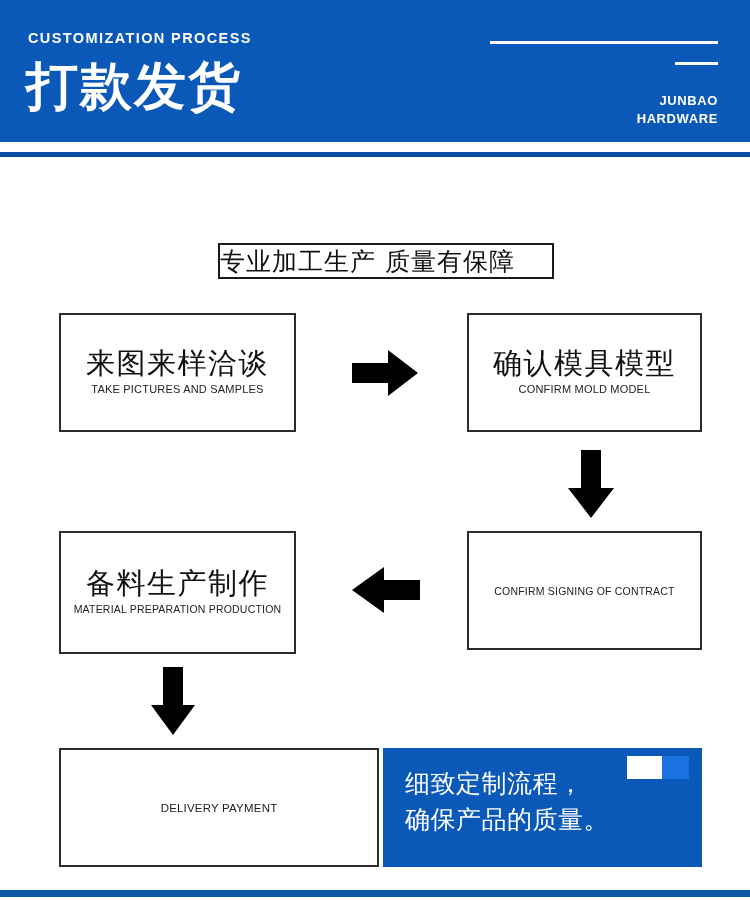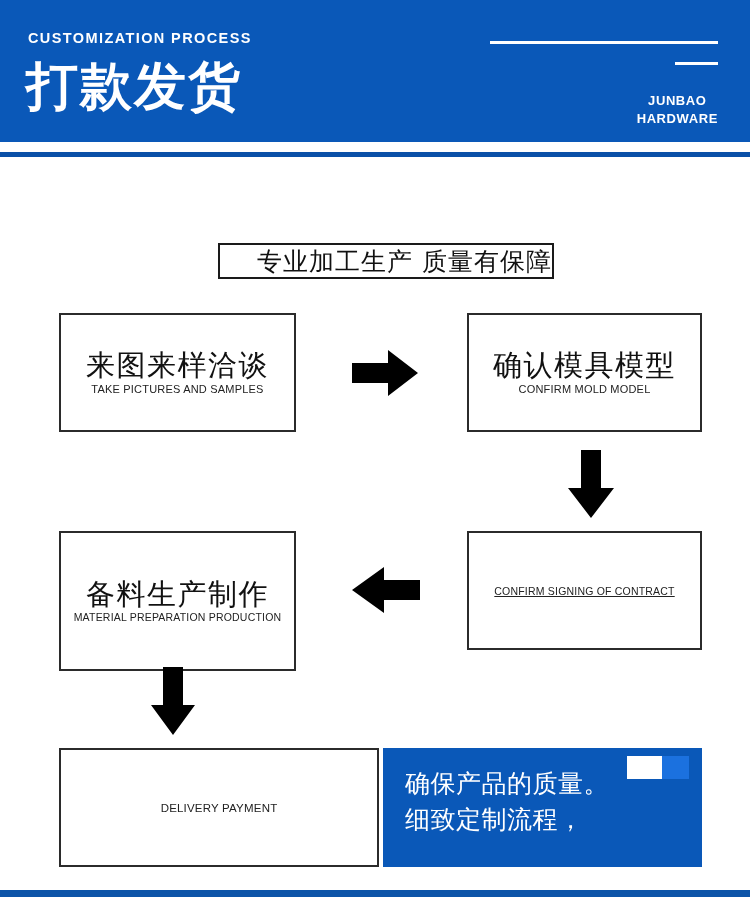--- a/index.html
+++ b/index.html
@@ -72,36 +72,36 @@
   }
   .header-brand {
     position: absolute;
     right: 32px;
     top: 92px;
     color: #ffffff;
     font-size: 13px;
     font-weight: bold;
     letter-spacing: 0.6px;
     line-height: 1.35;
-    text-align: center;
+    text-align: right;
     white-space: nowrap;
   }
 
   
   .banner {
     position: absolute;
     left: 218px;
     top: 243px;
     width: 336px;
     height: 36px;
     border: 2px solid #1a1a1a;
     box-sizing: border-box;
     display: flex;
     align-items: center;
-    justify-content: flex-end;
+    justify-content: flex-start;
     background: #ffffff;
   }
   .banner-text {
     font-size: 25px;
     color: #111111;
     letter-spacing: 1px;
     white-space: nowrap;
     font-family: "DejaVu Sans", "Liberation Sans", sans-serif;
   }
 
@@ -115,38 +115,38 @@
     flex-direction: column;
     align-items: center;
     justify-content: center;
   }
   .pbox .cn {
     font-size: 29px;
     color: #111111;
     letter-spacing: 1.5px;
     white-space: nowrap;
     line-height: 1.1;
-    font-family: Liberation Serif, serif;
+    font-family: Liberation Mono, monospace;
   }
   .pbox .en {
     margin-top: 1px;
     font-size: 11px;
     color: #222222;
     letter-spacing: 0.2px;
     white-space: nowrap;
     font-weight: normal;
   }
 
   #box-1 { left: 59px;  top: 313px; width: 237px; height: 119px; }
   #box-2 { left: 467px; top: 313px; width: 235px; height: 119px; }
   #box-3 { left: 467px; top: 531px; width: 235px; height: 119px; }
-  #box-4 { left: 59px;  top: 531px; width: 237px; height: 140px; }
+  #box-4 { left: 59px;  top: 531px; width: 237px; height: 123px; }
   #box-5 { left: 59px;  top: 748px; width: 320px; height: 119px; }
 
-  #box-3 .en { font-size: 10.5px; letter-spacing: 0.2px; text-decoration: underline; }
+  #box-3 .en { font-size: 10.5px; letter-spacing: 0.2px; }
   #box-4 .en { font-size: 10.5px; letter-spacing: 0.2px; }
   #box-5 .cn { font-size: 31px; }
   #box-5 .en { font-size: 11.5px; }
 
   
   .arrow { position: absolute; }
   .arrow svg { display: block; }
 
   #arrow-right { left: 352px; top: 348px; }
   #arrow-down-right { left: 567px; top: 450px; }
@@ -263,18 +263,18 @@
 <div class="arrow" id="arrow-down-left">
   <svg width="46" height="68" viewBox="0 0 46 68" aria-hidden="true">
     <path d="M13 0 L33 0 L33 38 L45 38 L23 68 L1 38 L13 38 Z" fill="#000000"></path>
   </svg>
 </div>
 
 <div class="blue-panel">
   <div class="deco-white"></div>
   <div class="deco-lightblue"></div>
   <div class="blue-panel-text">
+    <div>细致定制流程，</div>
     <div>确保产品的质量。</div>
-    <div>细致定制流程，</div>
   </div>
 </div>
 
 <div class="footer-bar"></div>
 
 </body></html>

